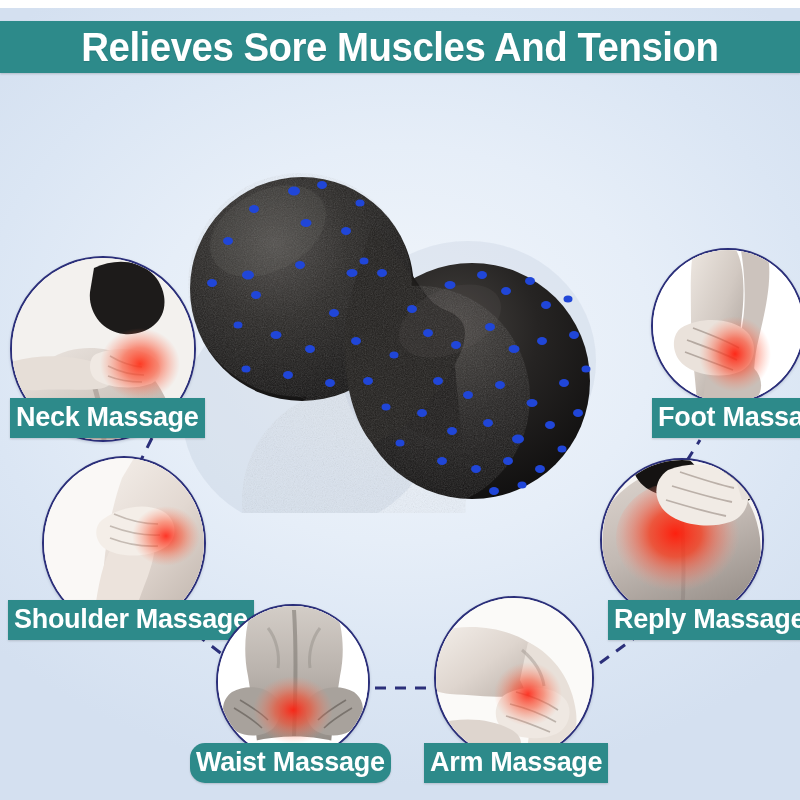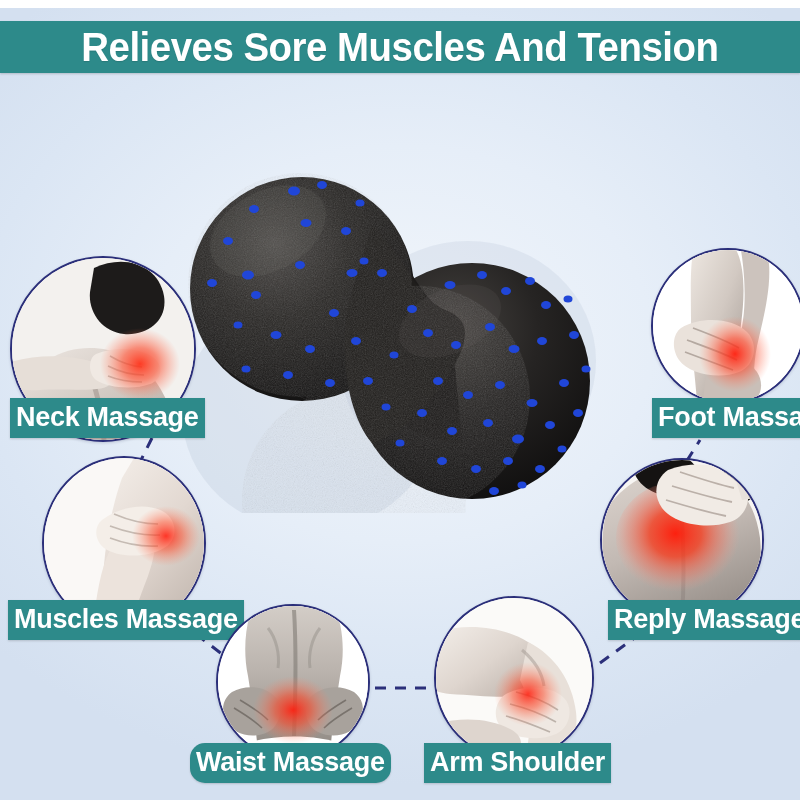--- a/index.html
+++ b/index.html
@@ -296,21 +296,21 @@
                  C104,100 74,100 60,90 C50,82 50,68 58,62 Z" fill="#f4eee8"></path>
         <g stroke="#bdb2aa" stroke-width="1.7" fill="none" opacity="0.85">
           <path d="M70,56 C84,62 98,66 114,66"></path>
           <path d="M66,68 C82,74 98,78 116,77"></path>
           <path d="M66,80 C82,86 98,89 114,88"></path>
         </g>
 
         <ellipse cx="122" cy="78" rx="34" ry="30" fill="url(#pSho)"></ellipse>
       </svg>
     </div>
-    <div class="chip" style="left:8px; top:592px;">Muscles Massage</div>
+    <div class="chip" style="left:8px; top:592px;">Shoulder Massage</div>
   </div>
 
   <div class="feature">
     <div class="circle" style="left:216px; top:596px; width:150px; height:152px;">
       <svg viewBox="0 0 150 152" preserveAspectRatio="xMidYMid slice">
         <defs>
           <radialGradient id="pWai" cx="50%" cy="50%" r="50%">
             <stop offset="0%" stop-color="#ff1e0e" stop-opacity="0.92"></stop>
             <stop offset="45%" stop-color="#f9492a" stop-opacity="0.6"></stop>
             <stop offset="100%" stop-color="#ff8568" stop-opacity="0"></stop>
@@ -381,21 +381,21 @@
           <path d="M80,94 C96,98 110,104 122,112"></path>
           <path d="M74,106 C90,110 106,116 120,124"></path>
           <path d="M70,118 C86,122 100,128 114,134"></path>
         </g>
 
         <path d="M-8,128 C24,118 54,120 76,132 C88,139 88,152 76,158 L-8,158 Z" fill="#ded5ce"></path>
 
         <ellipse cx="92" cy="96" rx="34" ry="32" fill="url(#pArm)"></ellipse>
       </svg>
     </div>
-    <div class="chip" style="left:424px; top:735px;">Arm Shoulder</div>
+    <div class="chip" style="left:424px; top:735px;">Arm Massage</div>
   </div>
 
   <div class="feature">
     <div class="circle" style="left:651px; top:240px; width:150px; height:152px;">
       <svg viewBox="0 0 150 152" preserveAspectRatio="xMidYMid slice">
         <defs>
           <radialGradient id="pFoo" cx="50%" cy="50%" r="50%">
             <stop offset="0%" stop-color="#ff1d0c" stop-opacity="0.94"></stop>
             <stop offset="42%" stop-color="#f9452a" stop-opacity="0.66"></stop>
             <stop offset="100%" stop-color="#ff8466" stop-opacity="0"></stop>

